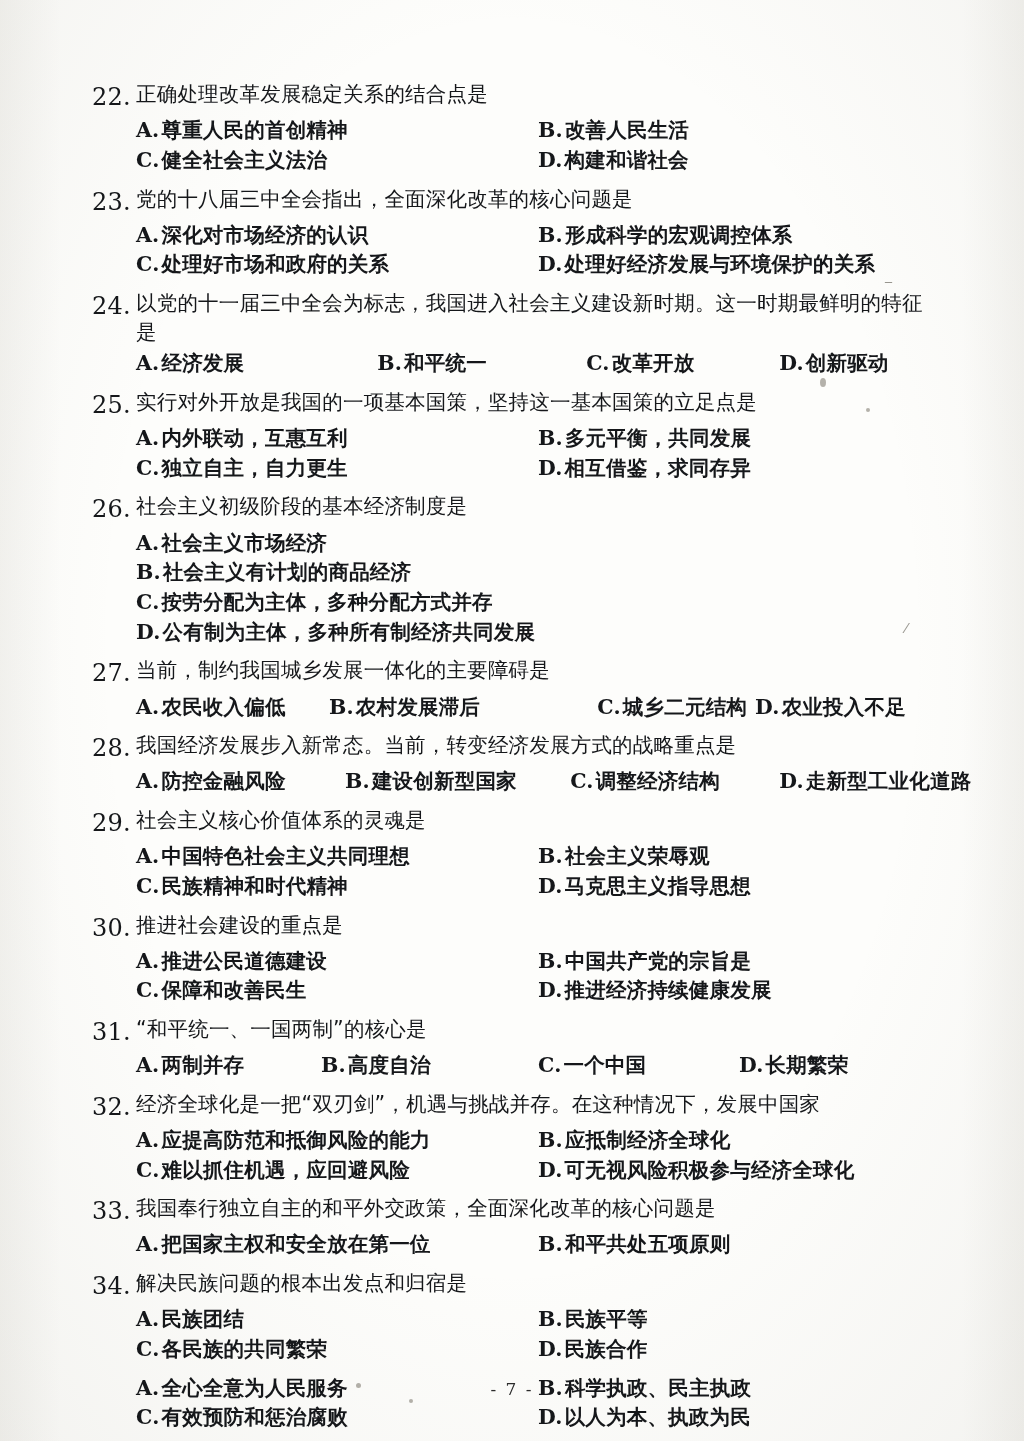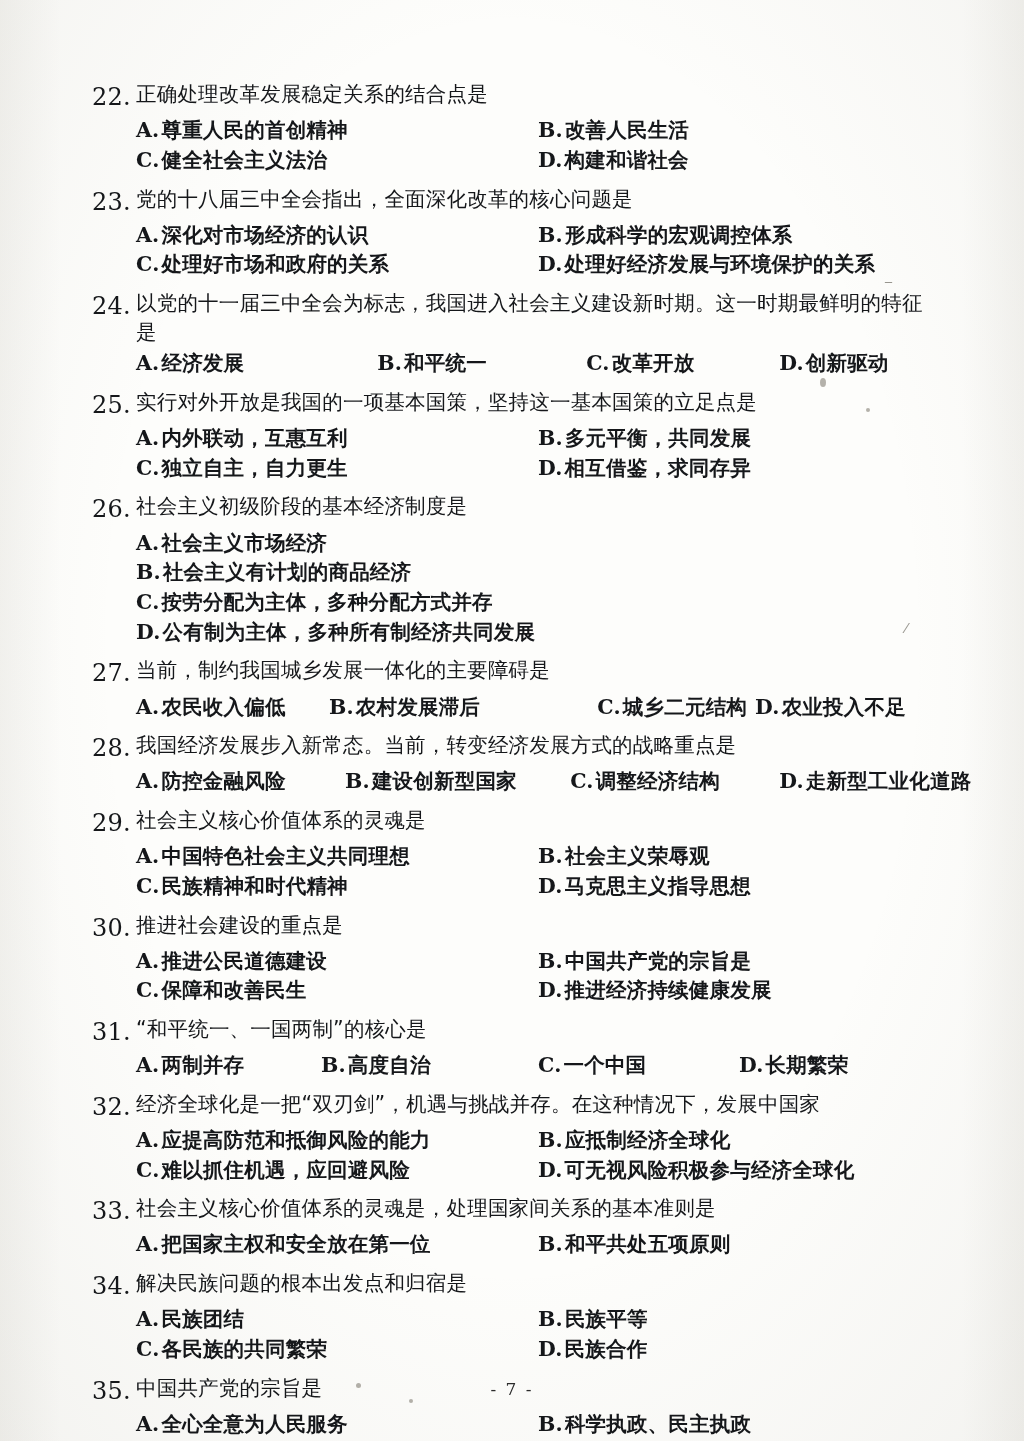--- a/index.html
+++ b/index.html
@@ -320,21 +320,21 @@
         <div class="optrow">
           <span class="opt"><span class="lbl">C.</span><span>难以抓住机遇，应回避风险</span></span>
           <span class="opt"><span class="lbl">D.</span><span>可无视风险积极参与经济全球化</span></span>
         </div>
       </div>
     </div>
 
     <div class="q">
       <div class="qhead">
         <span class="qnum">33.</span>
-        <span class="qtext">社会主义核心价值体系的灵魂是，处理国家间关系的基本准则是</span>
+        <span class="qtext">我国奉行独立自主的和平外交政策，全面深化改革的核心问题是</span>
       </div>
       <div class="opts c2">
         <div class="optrow">
           <span class="opt"><span class="lbl">A.</span><span>把国家主权和安全放在第一位</span></span>
           <span class="opt"><span class="lbl">B.</span><span>和平共处五项原则</span></span>
         </div>
       </div>
     </div>
 
     <div class="q">
@@ -348,24 +348,20 @@
           <span class="opt"><span class="lbl">B.</span><span>民族平等</span></span>
         </div>
         <div class="optrow">
           <span class="opt"><span class="lbl">C.</span><span>各民族的共同繁荣</span></span>
           <span class="opt"><span class="lbl">D.</span><span>民族合作</span></span>
         </div>
       </div>
     </div>
 
     <div class="q">
-      <div class="qhead">
-        <span class="qnum">35.</span>
-        <span class="qtext">中国共产党的宗旨是</span>
-      </div>
       <div class="opts c2">
         <div class="optrow">
           <span class="opt"><span class="lbl">A.</span><span>全心全意为人民服务</span></span>
           <span class="opt"><span class="lbl">B.</span><span>科学执政、民主执政</span></span>
         </div>
         <div class="optrow">
           <span class="opt"><span class="lbl">C.</span><span>有效预防和惩治腐败</span></span>
           <span class="opt"><span class="lbl">D.</span><span>以人为本、执政为民</span></span>
         </div>
       </div>

